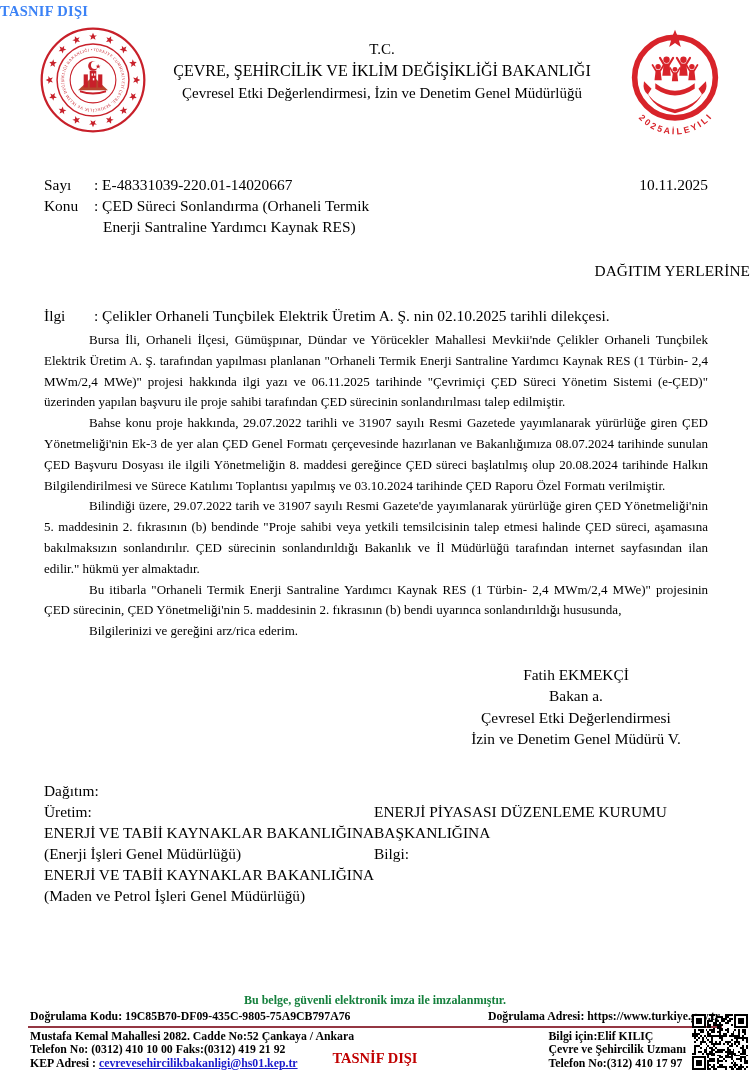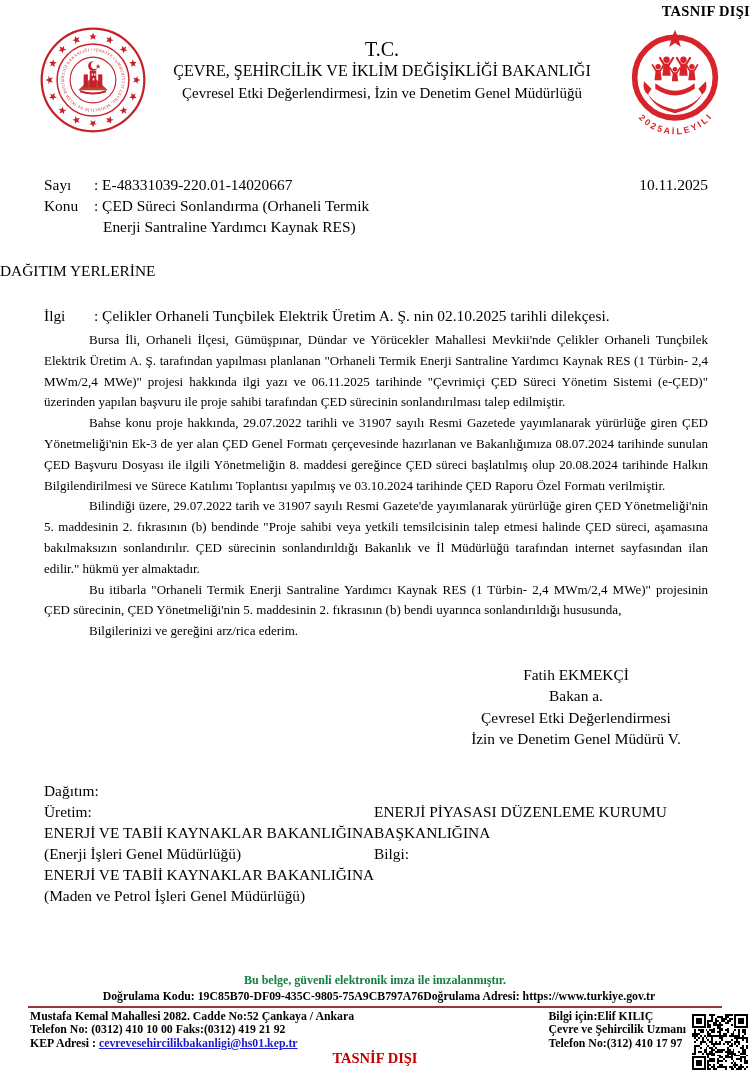--- a/index.html
+++ b/index.html
@@ -8,42 +8,42 @@
     position: relative;
     width: 750px; height: 1070px;
     margin: 0 auto;
     background: #ffffff;
     font-family: "Liberation Serif", serif;
     color: #000;
     overflow: hidden;
   }
   .cls-top {
     padding-top: 3px;
-    text-align: right;
-    color: #000000;
+    text-align: left;
+    color: #3b82f6;
     font-weight: bold;
     font-size: 14.5px;
     letter-spacing: .3px;
   }
   .header { display: flex; align-items: flex-start; padding: 4px 14px 0 36px; }
   .h-logo-left { width: 114px; height: 112px; flex: 0 0 auto; }
   .h-center { flex: 1 1 auto; text-align: center; padding-top: 14px; line-height: 22px; }
-  .h-tc { font-size: 20px; }
+  .h-tc { font-size: 15px; }
   .h-ministry { font-size: 16px; }
   .h-dept { font-size: 15px; }
   .h-logo-right { width: 122px; height: 124px; flex: 0 0 auto; }
 
   .meta { margin: 26px 42px 0 44px; font-size: 15.4px; line-height: 21px; }
   .row { display: flex; }
   .lbl { width: 50px; flex: 0 0 auto; }
   .sayi-date { margin-left: auto; }
   .konu-wrap { flex: 1 1 auto; }
   .konu-l2 { padding-left: 9px; }
 
-  .recipient { text-align: left; margin-top: 25px; font-size: 15.4px; }
+  .recipient { text-align: right; margin-top: 25px; font-size: 15.4px; }
 
   .ilgi { display: flex; margin: 25px 42px 0 44px; font-size: 15.4px; line-height: 21px; }
 
   .bodytext { margin: 4px 42px 0 44px; font-size: 13px; line-height: 20.8px; }
   .bodytext p { text-align: justify; text-indent: 45px; }
   .closing { text-indent: 45px; }
 
   .signature {
     width: 300px;
     margin: 22px 24px 0 auto;
@@ -52,23 +52,23 @@
     line-height: 21.5px;
   }
 
   .distribution { margin: 30px 42px 0 44px; font-size: 15.4px; line-height: 21px; }
   .dist-cols { display: flex; }
   .dist-left { width: 330px; flex: 0 0 auto; }
   .dist-right { flex: 1 1 auto; }
 
   .footer { position: absolute; left: 0; right: 0; bottom: 0; font-size: 11.8px; font-weight: bold; }
   .esign { text-align: center; color: #15803d; font-size: 12px; }
-  .ver-row { display: flex; justify-content: center; padding: 1px 22px 0 30px; font-family: Liberation Serif, serif; }
+  .ver-row { display: flex; justify-content: space-between; padding: 1px 30px 0 30px; font-family: Liberation Serif, serif; }
   .f-line { border-top: 2.5px solid #943642; margin: 2px 28px 0 28px; }
-  .info-row { display: flex; justify-content: space-between; padding: 2px 64px 20px 30px; line-height: 13.5px; }
+  .info-row { display: flex; justify-content: space-between; padding: 2px 64px 0 30px; line-height: 13.5px; }
   .info-right { text-align: left; }
   .kep-link { color: #1a1acb; text-decoration: underline; font-weight: bold; }
   .cls-bottom {
     position: absolute; left: 0; right: 0; bottom: 3px;
     text-align: center; color: #c00000; font-weight: bold; font-size: 14.5px;
   }
   .qr { position: absolute; right: 2px; bottom: 0; width: 56px; height: 56px; }
 </style>
 </head>
 <body>

